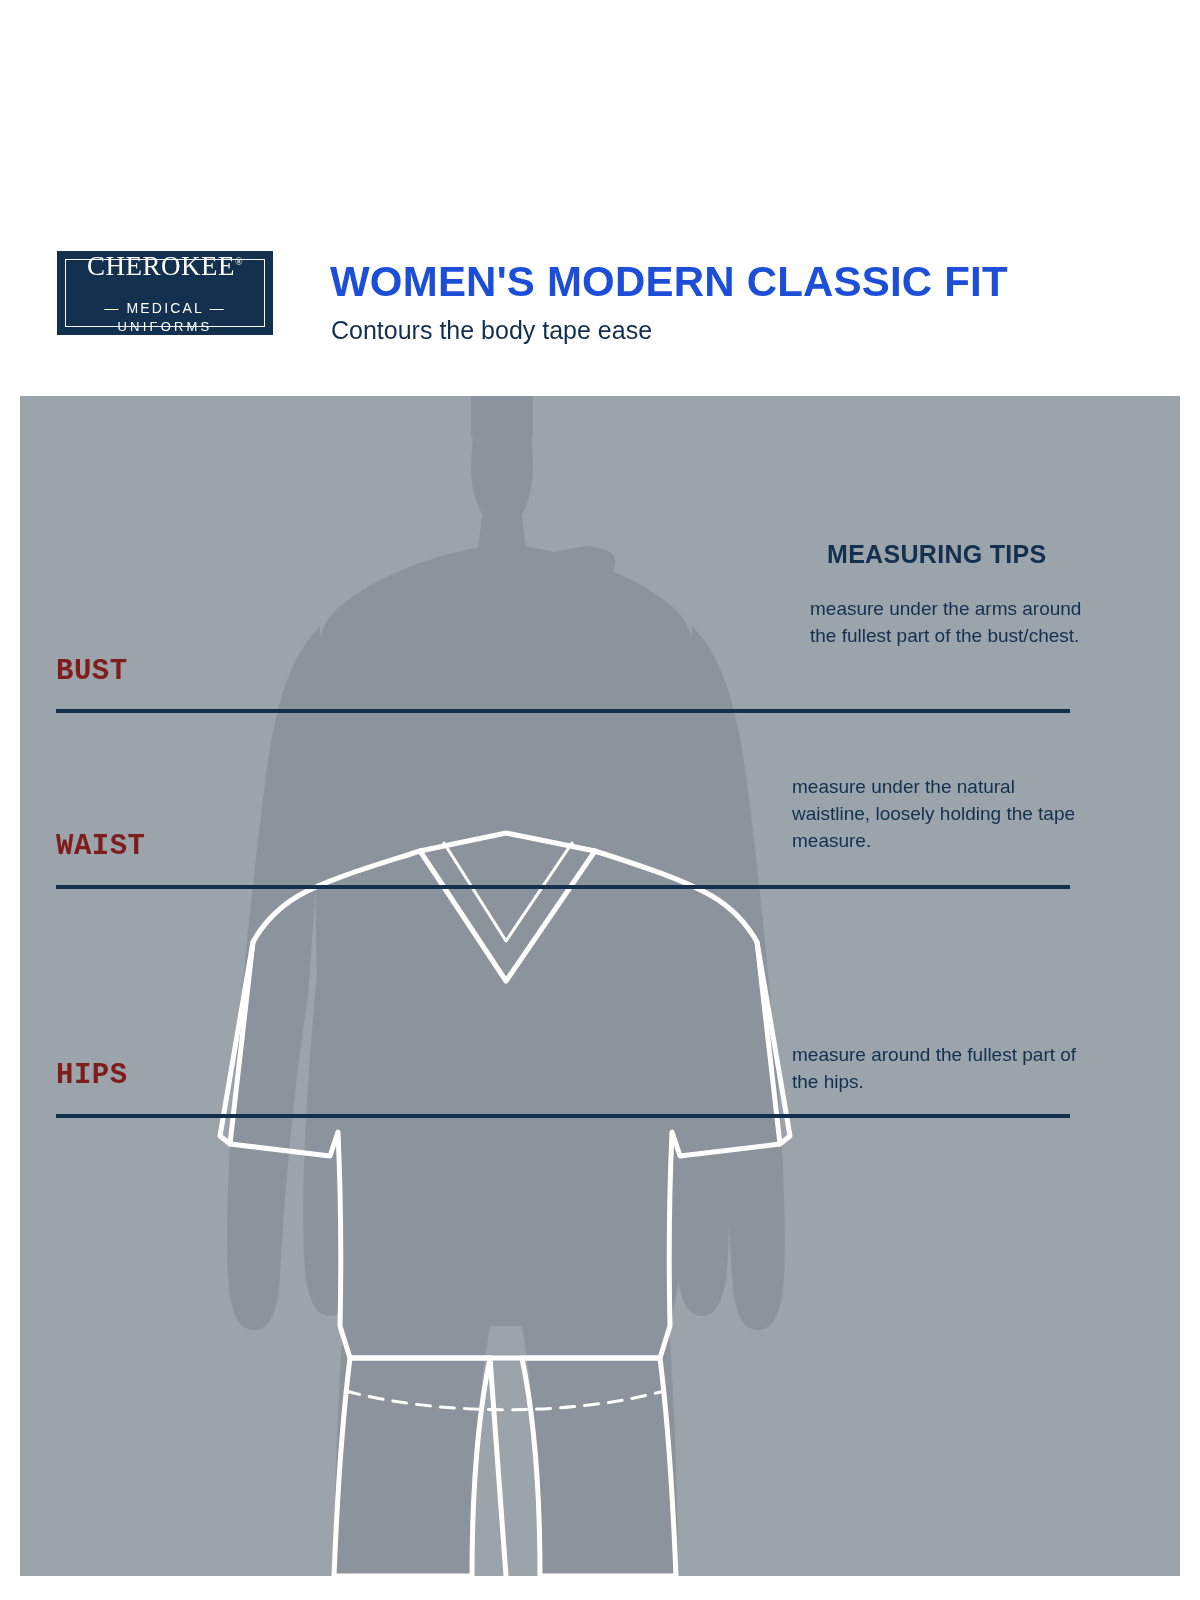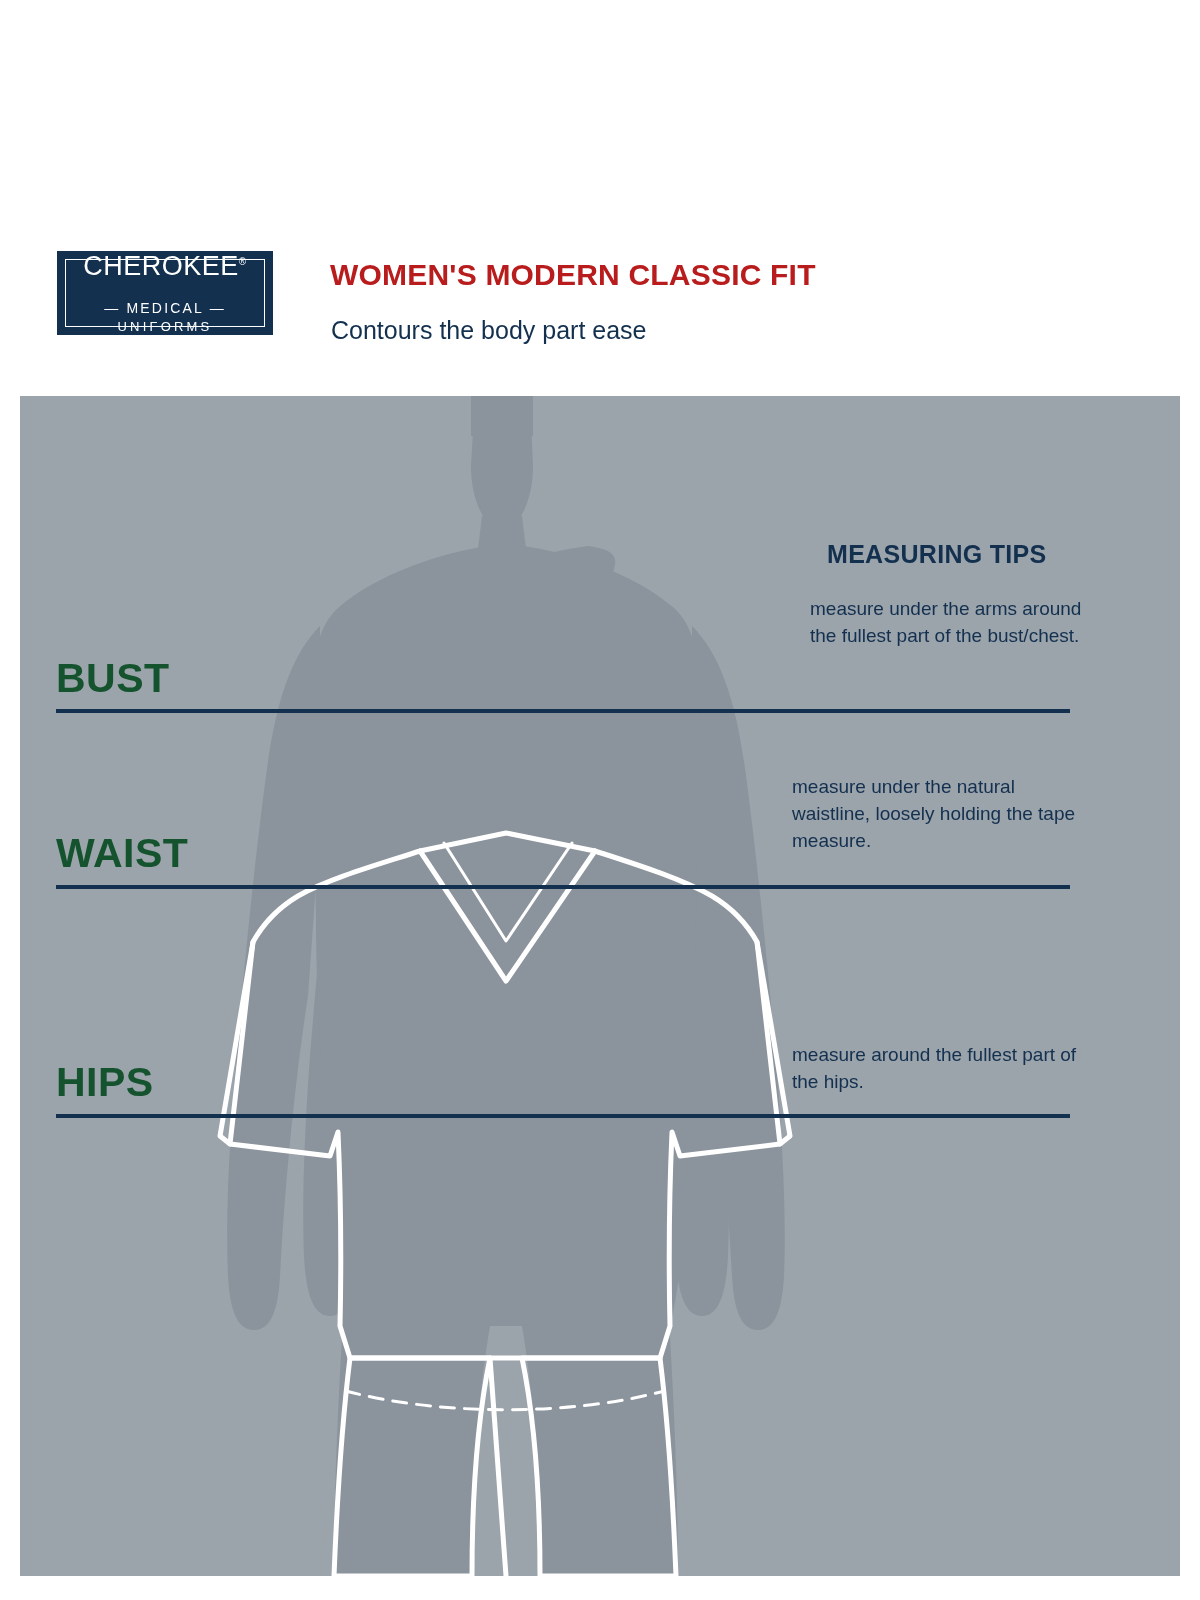--- a/index.html
+++ b/index.html
@@ -45,21 +45,21 @@
     display: flex;
     flex-direction: column;
     align-items: center;
     justify-content: center;
     box-sizing: border-box;
   }
   .logo-name {
     color: #ffffff;
     font-size: 27px;
     letter-spacing: 0.5px;
-    font-family: Liberation Sans, sans-serif;
+    font-family: Liberation Serif, serif;
     position: relative;
     line-height: 1;
   }
   .logo-reg {
     font-size: 10px;
     vertical-align: super;
   }
   .logo-sub1 {
     color: #ffffff;
     font-size: 14px;
@@ -72,22 +72,22 @@
     font-size: 13px;
     letter-spacing: 3.2px;
     margin-top: 3px;
     font-family: "Liberation Sans", sans-serif;
   }
 
   .title {
     position: absolute;
     left: 330px;
     top: 258px;
-    color: #b91c1c;
-    font-size: 30px;
+    color: #1d4ed8;
+    font-size: 42px;
     font-weight: bold;
     letter-spacing: 0.2px;
     white-space: nowrap;
   }
   .subtitle {
     position: absolute;
     left: 331px;
     top: 316px;
     color: #13304f;
     font-size: 25px;
@@ -108,24 +108,25 @@
 
   .figure-svg {
     position: absolute;
     left: 0;
     top: 0;
   }
 
   
   .measure-label {
     position: absolute;
-    color: #14532d;
-    font-size: 41px;
+    color: #7f1d1d;
+    font-size: 29px;
     font-weight: bold;
     letter-spacing: 0.5px;
+    font-family: Liberation Mono, monospace;
   }
   .rule {
     position: absolute;
     height: 4px;
     background: #13304f;
   }
 
   .tips-title {
     position: absolute;
     color: #13304f;
@@ -151,21 +152,21 @@
     <div class="logo-inner">
       <div class="logo-name">
         <span>CHEROKEE</span><span class="logo-reg">®</span>
       </div>
       <div class="logo-sub1">— MEDICAL —</div>
       <div class="logo-sub2">UNIFORMS</div>
     </div>
   </div>
 
   <div class="title">WOMEN'S MODERN CLASSIC FIT</div>
-  <div class="subtitle">Contours the body part ease</div>
+  <div class="subtitle">Contours the body tape ease</div>
 </div>
 
 <div class="panel">
 
   <svg class="figure-svg" width="1160" height="1180" viewBox="0 0 1160 1180">
 
     <g fill="#8b939c">
 
       <path d="M455 0 C455 -10 510 -12 510 0 L513 70 C513 110 495 135 482 135 C469 135 451 110 451 70 Z"></path>
       <rect x="451" y="0" width="62" height="40"></rect>

